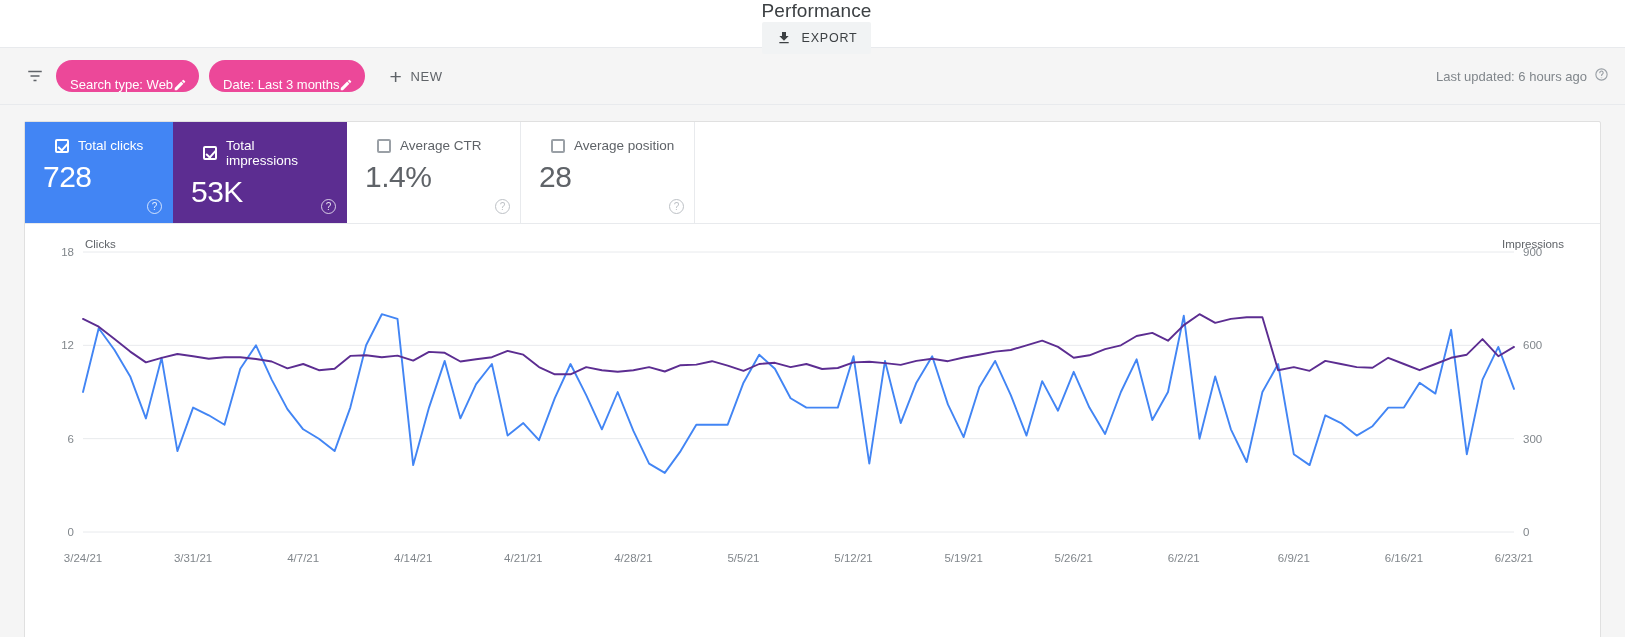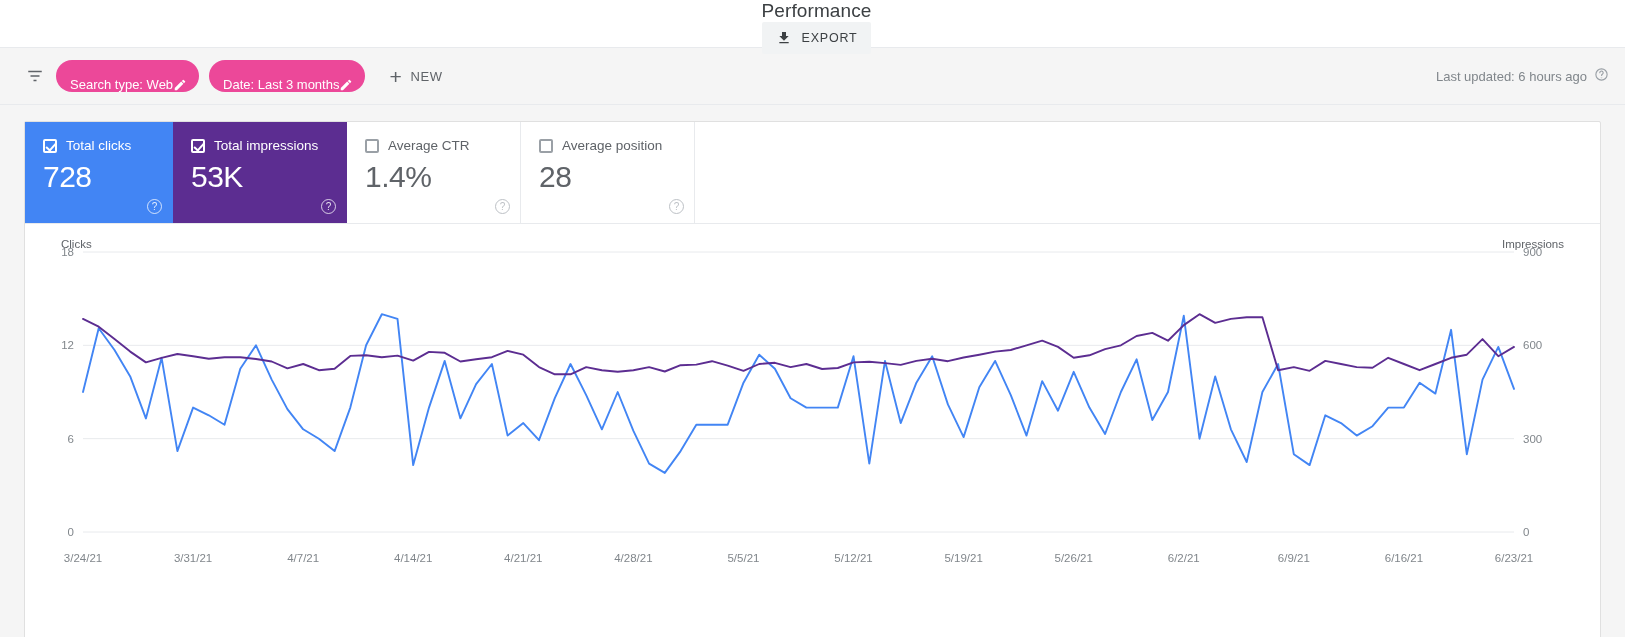--- a/index.html
+++ b/index.html
@@ -70,21 +70,21 @@
   }
   .metrics { display:flex; height:102px; border-bottom:1px solid #e8eaed; }
   .metric {
     width:148px; padding:16px 16px 0 18px;
     position:relative; cursor:pointer;
     border-right:1px solid #e8eaed;
   }
   .metric.wide { width:174px; }
   .metric.sel-blue   { background:#4285f4; border-right-color:#4285f4; }
   .metric.sel-purple { background:#5c2d91; border-right-color:#5c2d91; }
-  .metric-head { display:flex; align-items:center; gap:9px; }
+  .metric-head { display:flex; align-items:center; gap:9px;margin-left:12px; }
   .cbox {
     width:14px; height:14px; border:2px solid #9aa0a6; border-radius:2px;
     display:inline-block; position:relative; flex:none;
   }
   .metric.sel-blue .cbox, .metric.sel-purple .cbox { border-color:#fff; }
   .metric.sel-blue .cbox::after, .metric.sel-purple .cbox::after {
     content:""; position:absolute; left:3px; top:0px;
     width:4px; height:8px; border:solid #fff;
     border-width:0 2px 2px 0; transform:rotate(42deg);
   }
@@ -97,21 +97,21 @@
     width:15px; height:15px; border-radius:50%;
     border:1px solid #bdc1c6; color:#bdc1c6;
     font-size:10px; line-height:13px; text-align:center; cursor:pointer;
   }
   .metric.sel-blue .qmark, .metric.sel-purple .qmark {
     border-color:rgba(255,255,255,.75); color:rgba(255,255,255,.85);
   }
 
   
   .chart-area { position:relative; height:437px; }
-  .axis-title { position:absolute; font-size:11.5px; color:#5f6368; }
+  .axis-title { position:absolute; font-size:11.5px; color:#5f6368;margin-left:24px; }
   .axis-title.left  { left:36px; top:14px; }
   .axis-title.right { right:36px; top:14px; }
   .chart-svg { position:absolute; left:0; top:0; width:100%; height:100%; }
   .grid-line { stroke:#e8eaed; stroke-width:1; }
   .tick-txt { font-family:"Liberation Sans", sans-serif; font-size:11.5px; fill:#80868b; }
   .xtick-txt { font-family:"Liberation Sans", sans-serif; font-size:11.5px; fill:#80868b; text-anchor:middle; }
   .series-line { fill:none; stroke-width:1.9; stroke-linejoin:round; stroke-linecap:round; }
 </style>
 </head>
 <body>

